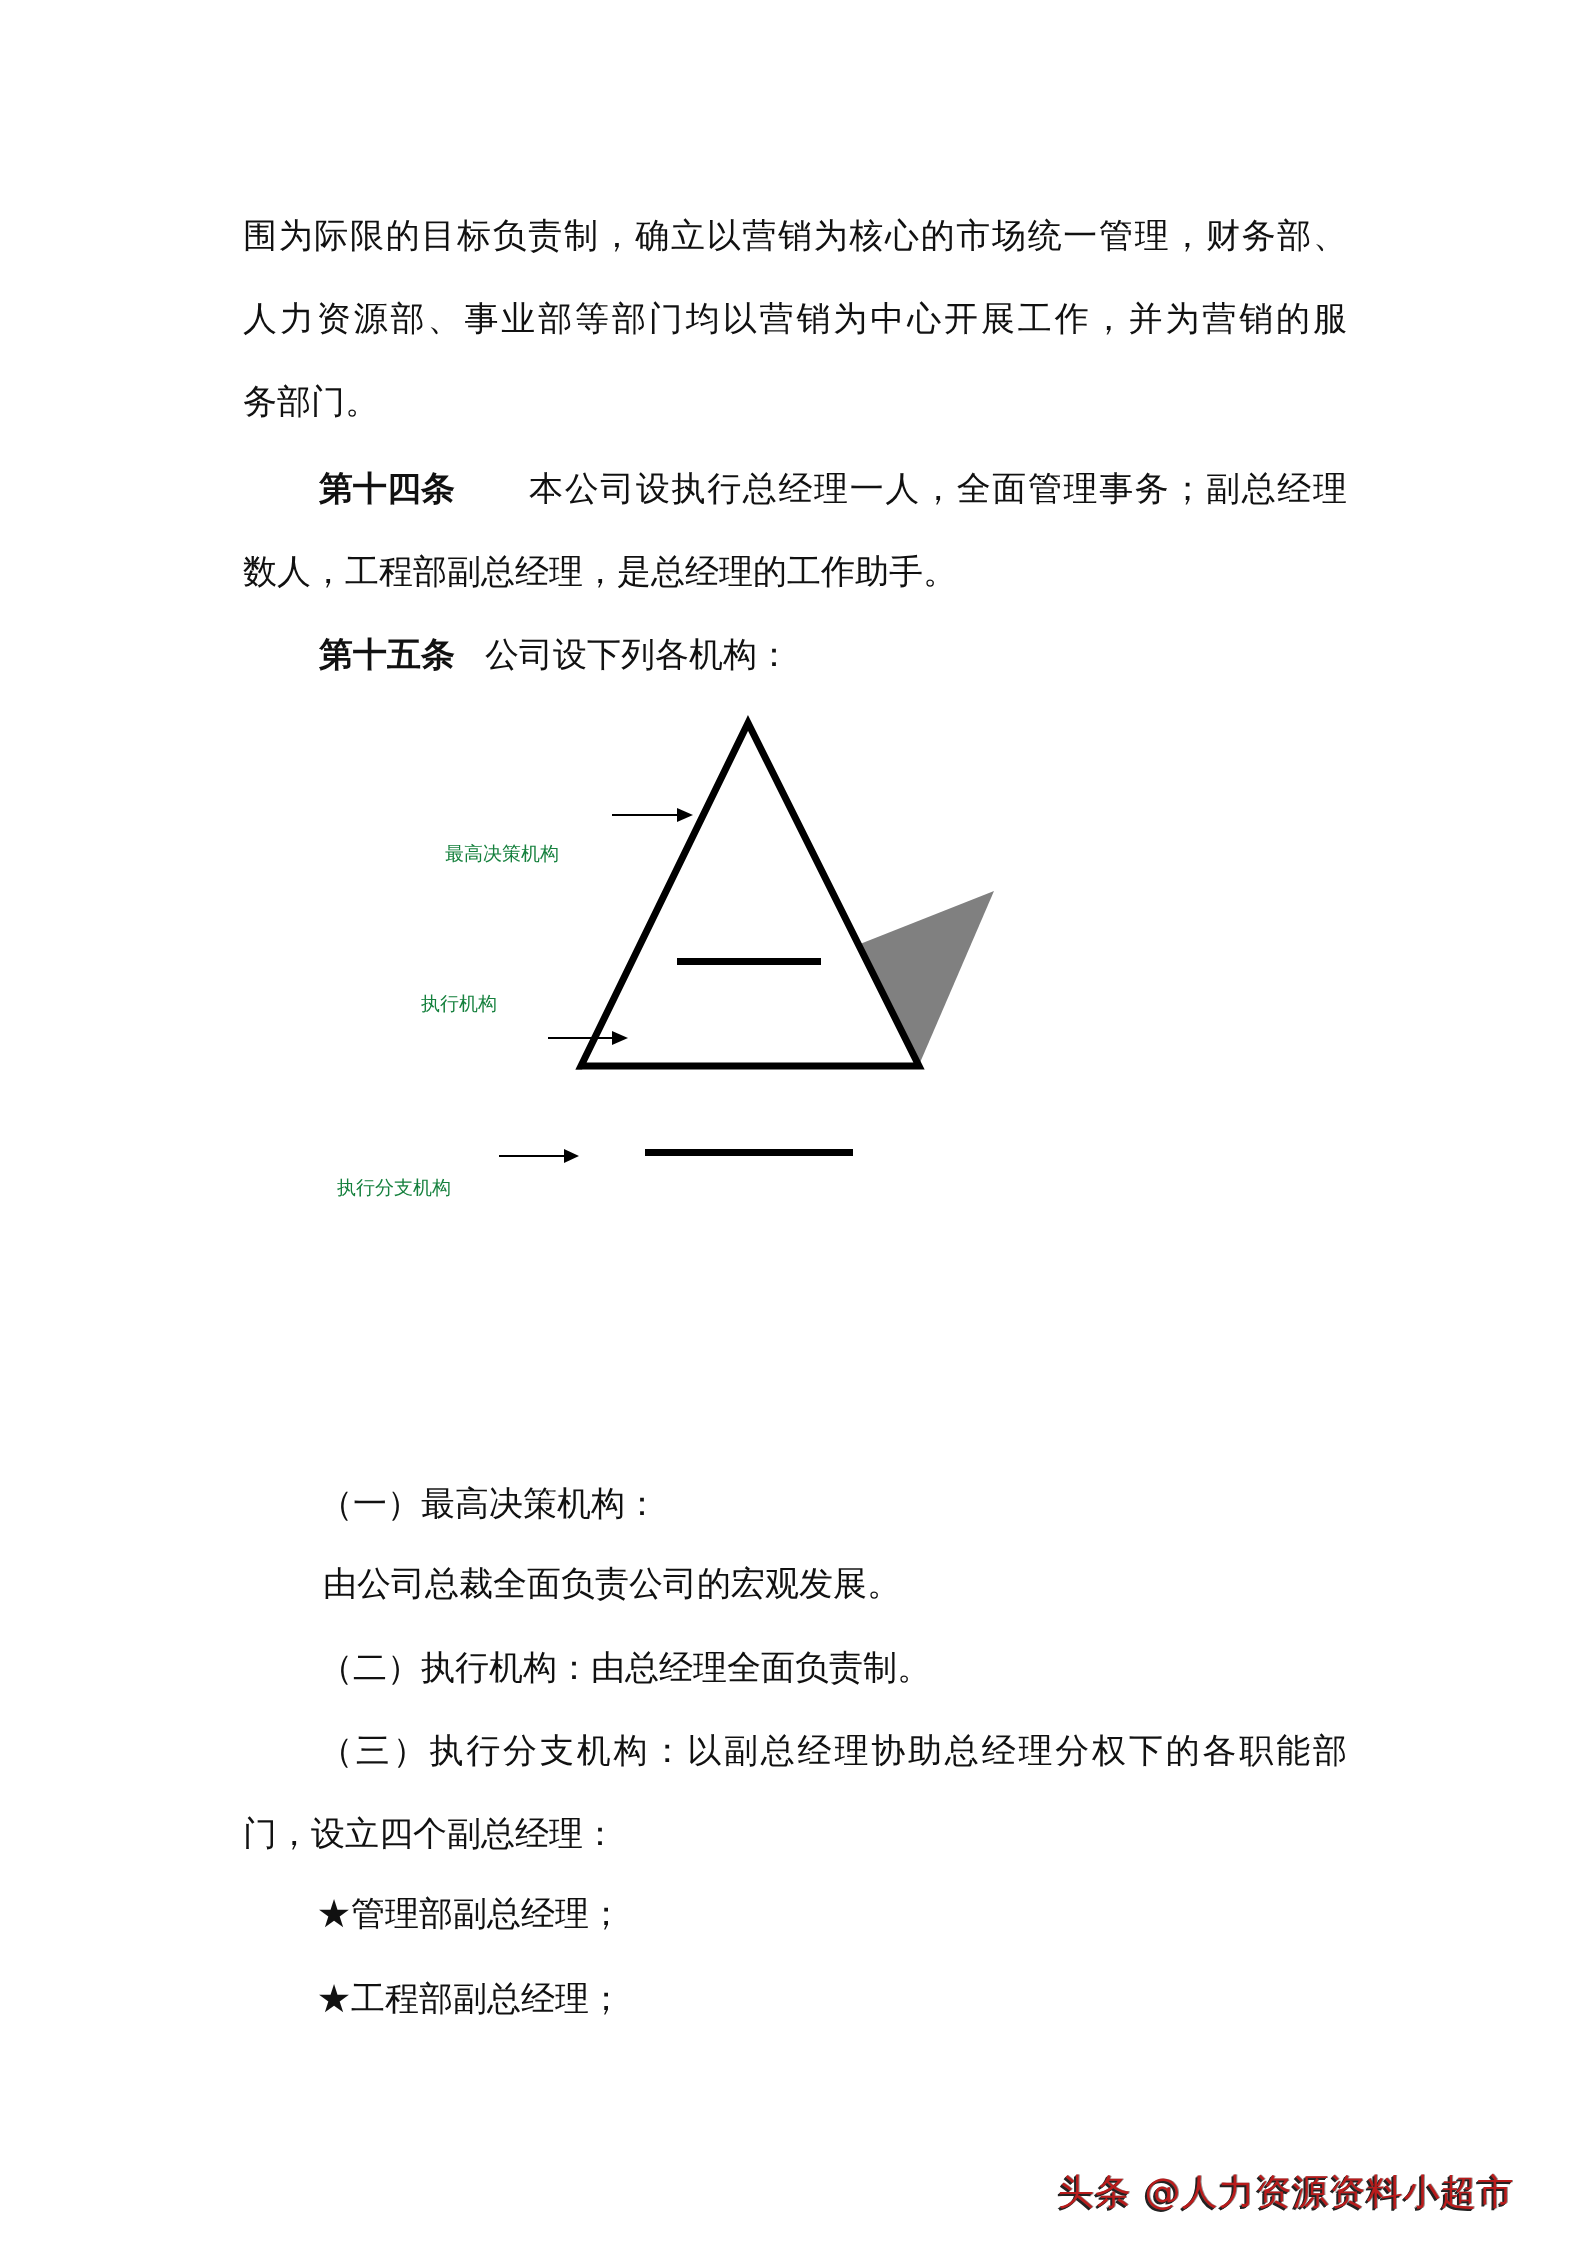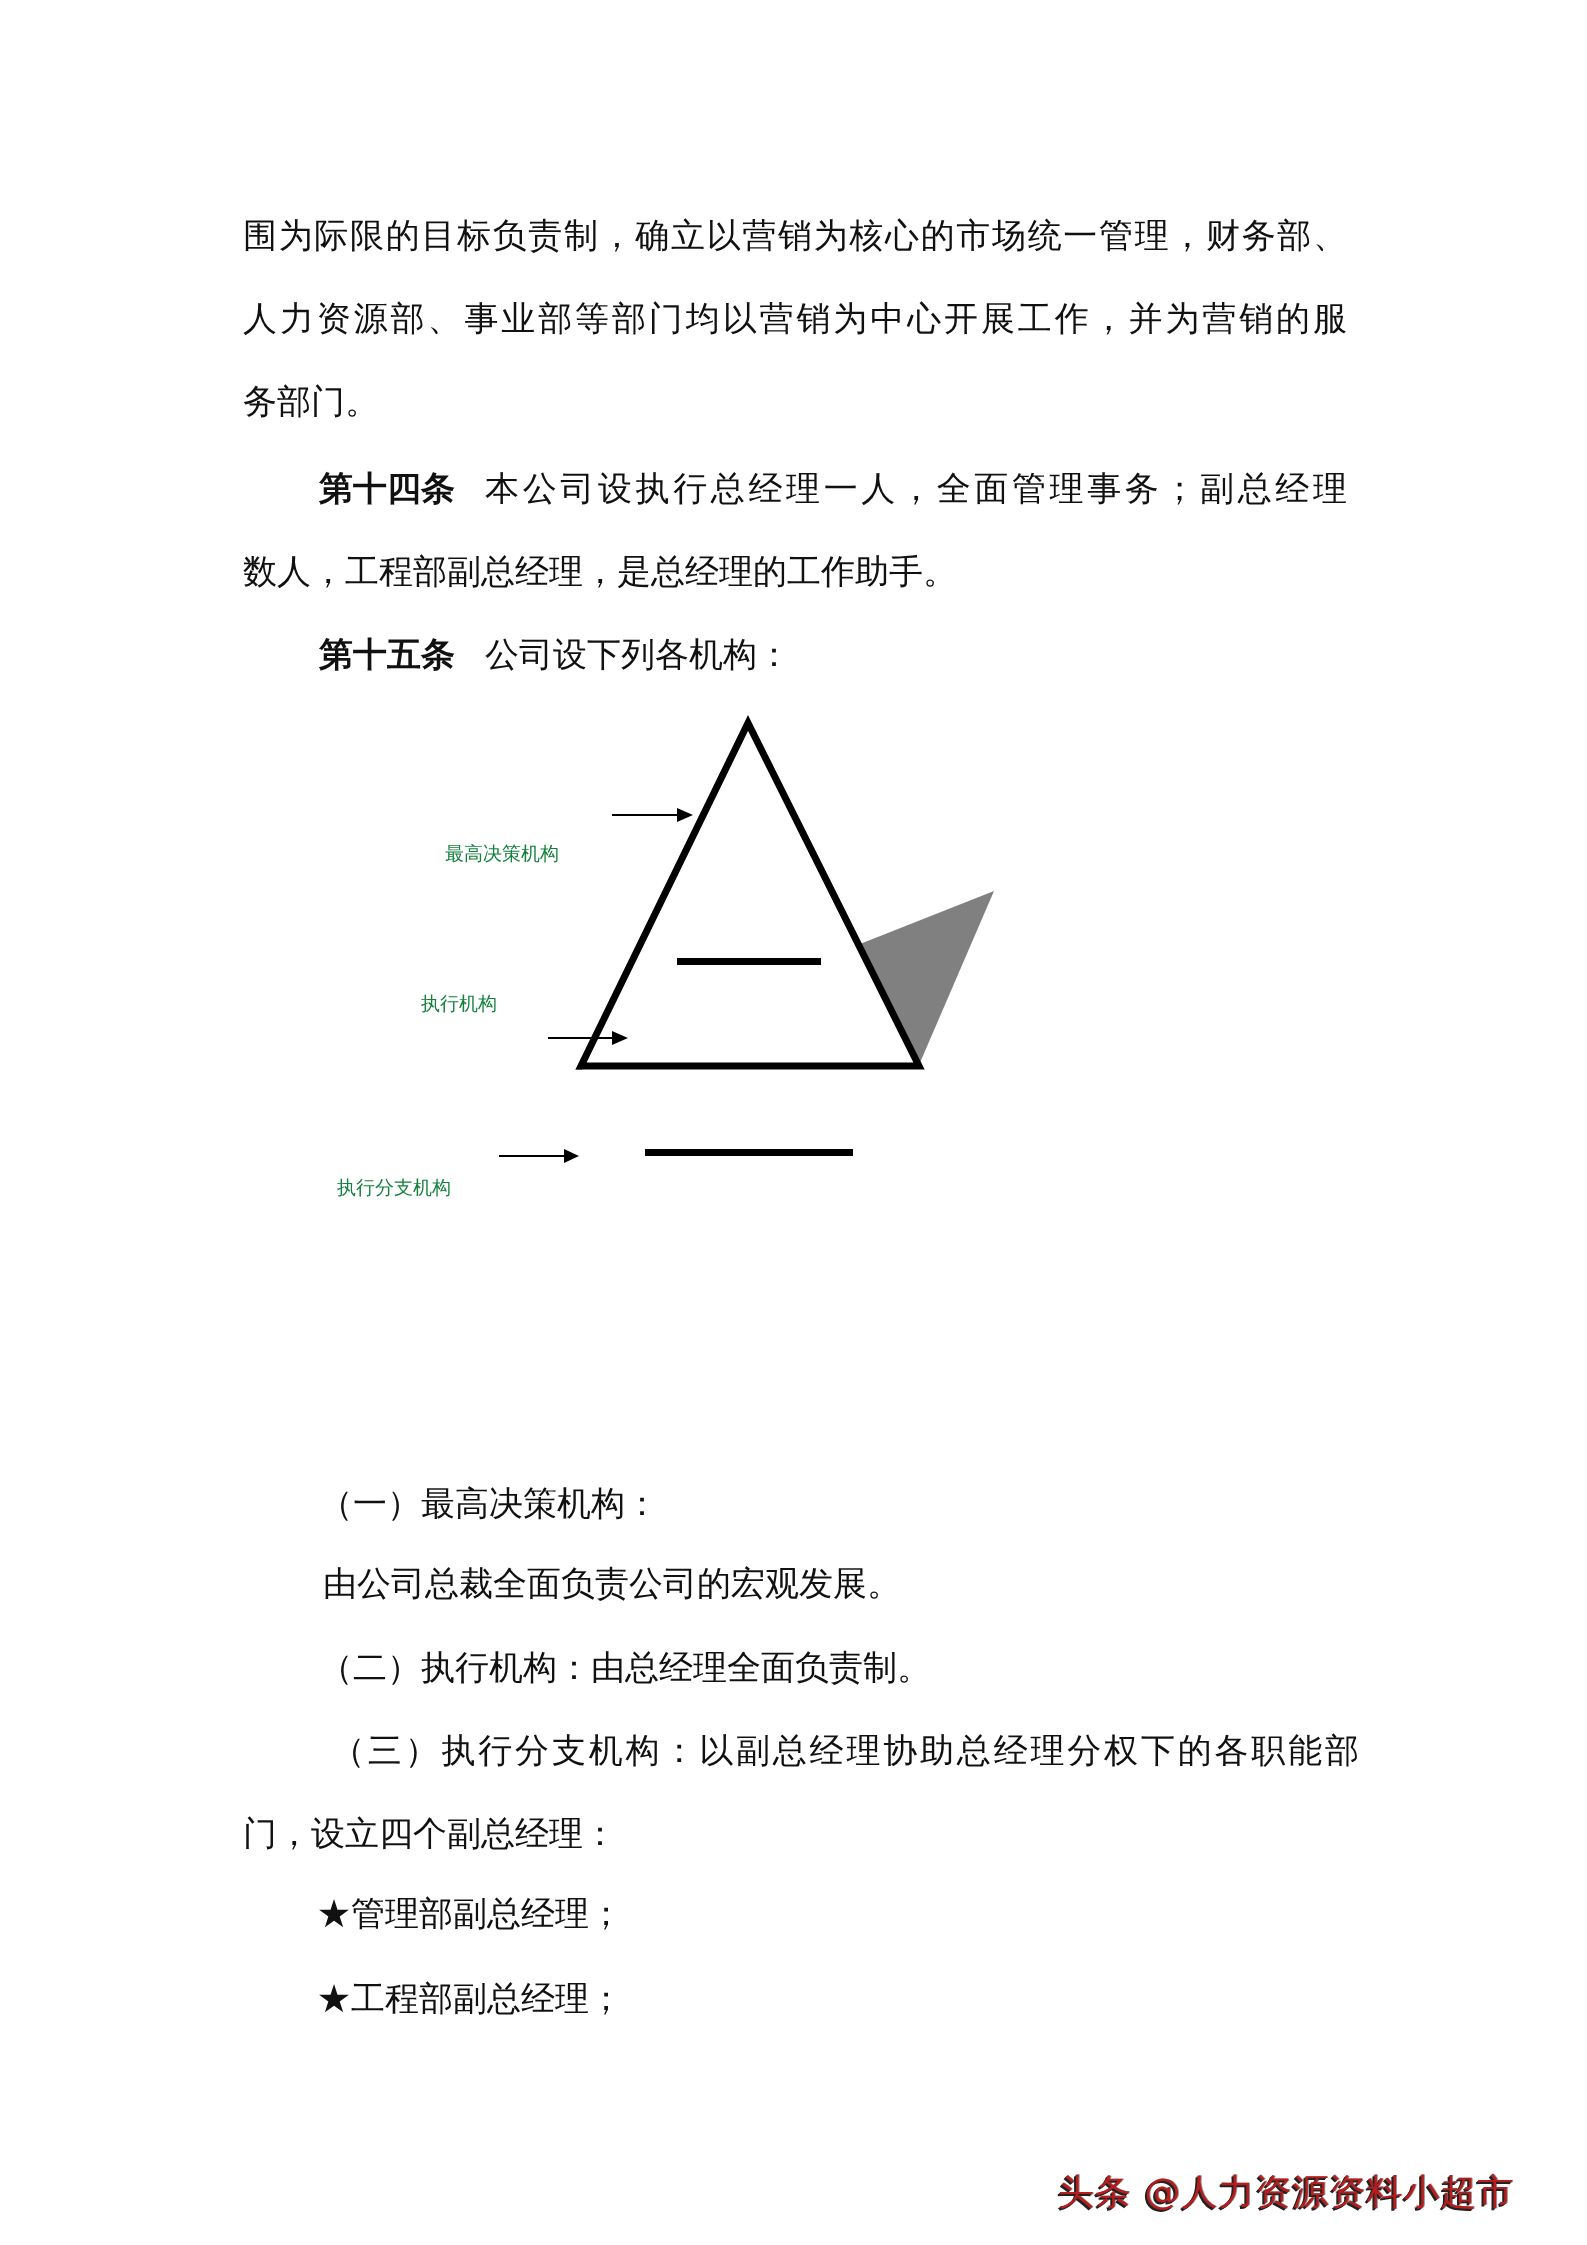--- a/index.html
+++ b/index.html
@@ -19,21 +19,21 @@
 </head>
 <body>
 
 <div class="line full" style="top:213px;">围为际限的目标负责制，确立以营销为核心的市场统一管理，财务部、</div>
 <div class="line full" style="top:296px;">人力资源部、事业部等部门均以营销为中心开展工作，并为营销的服</div>
 <div class="line free" style="top:379px;left:243px;">务部门。</div>
 
 <div class="line" style="top:466px;left:319px;width:1028px;display:flex;">
   <span class="bold">第十四条</span>
   <span class="gap"></span>
-  <span style="flex:1;text-align:justify;text-align-last:justify;">本公司设执行总经理一人，全面管理事务；副总经理</span>
+  <span style="flex:1;text-align:justify;text-align-last:justify;margin-left:44px;">本公司设执行总经理一人，全面管理事务；副总经理</span>
 </div>
 <div class="line free" style="top:549px;left:243px;">数人，工程部副总经理，是总经理的工作助手。</div>
 
 <div class="line free" style="top:632px;left:319px;">
   <span class="bold">第十五条</span><span class="gap"></span><span>公司设下列各机构：</span>
 </div>
 
 <svg id="diagram" width="1587" height="1300">
   <polygon points="860,944 994,891 919,1065" fill="#808080"></polygon>
   <polygon points="575,1070 585,1063 582,1070" fill="#999"></polygon>
@@ -53,21 +53,21 @@
     <polygon points="564,1149 579,1156 564,1163" fill="#000"></polygon>
   </g>
 </svg>
 <div class="label" style="left:445px;top:841px;">最高决策机构</div>
 <div class="label" style="left:421px;top:991px;">执行机构</div>
 <div class="label" style="left:337px;top:1175px;">执行分支机构</div>
 
 <div class="line free" style="top:1481px;left:319px;">（一）最高决策机构：</div>
 <div class="line free" style="top:1561px;left:323px;">由公司总裁全面负责公司的宏观发展。</div>
 <div class="line free" style="top:1645px;left:319px;">（二）执行机构：由总经理全面负责制。</div>
-<div class="line" style="top:1728px;left:319px;width:1028px;text-align:justify;text-align-last:justify;margin-left:12px;">（三）执行分支机构：以副总经理协助总经理分权下的各职能部</div>
+<div class="line" style="top:1728px;left:319px;width:1028px;text-align:justify;text-align-last:justify;">（三）执行分支机构：以副总经理协助总经理分权下的各职能部</div>
 <div class="line free" style="top:1811px;left:243px;">门，设立四个副总经理：</div>
 
 <div class="line free" style="top:1891px;left:317px;">
   <span>★</span><span>管理部副总经理；</span>
 </div>
 <div class="line free" style="top:1976px;left:317px;">
   <span>★</span><span>工程部副总经理；</span>
 </div>
 
 <div class="watermark">头条 @人力资源资料小超市</div>

